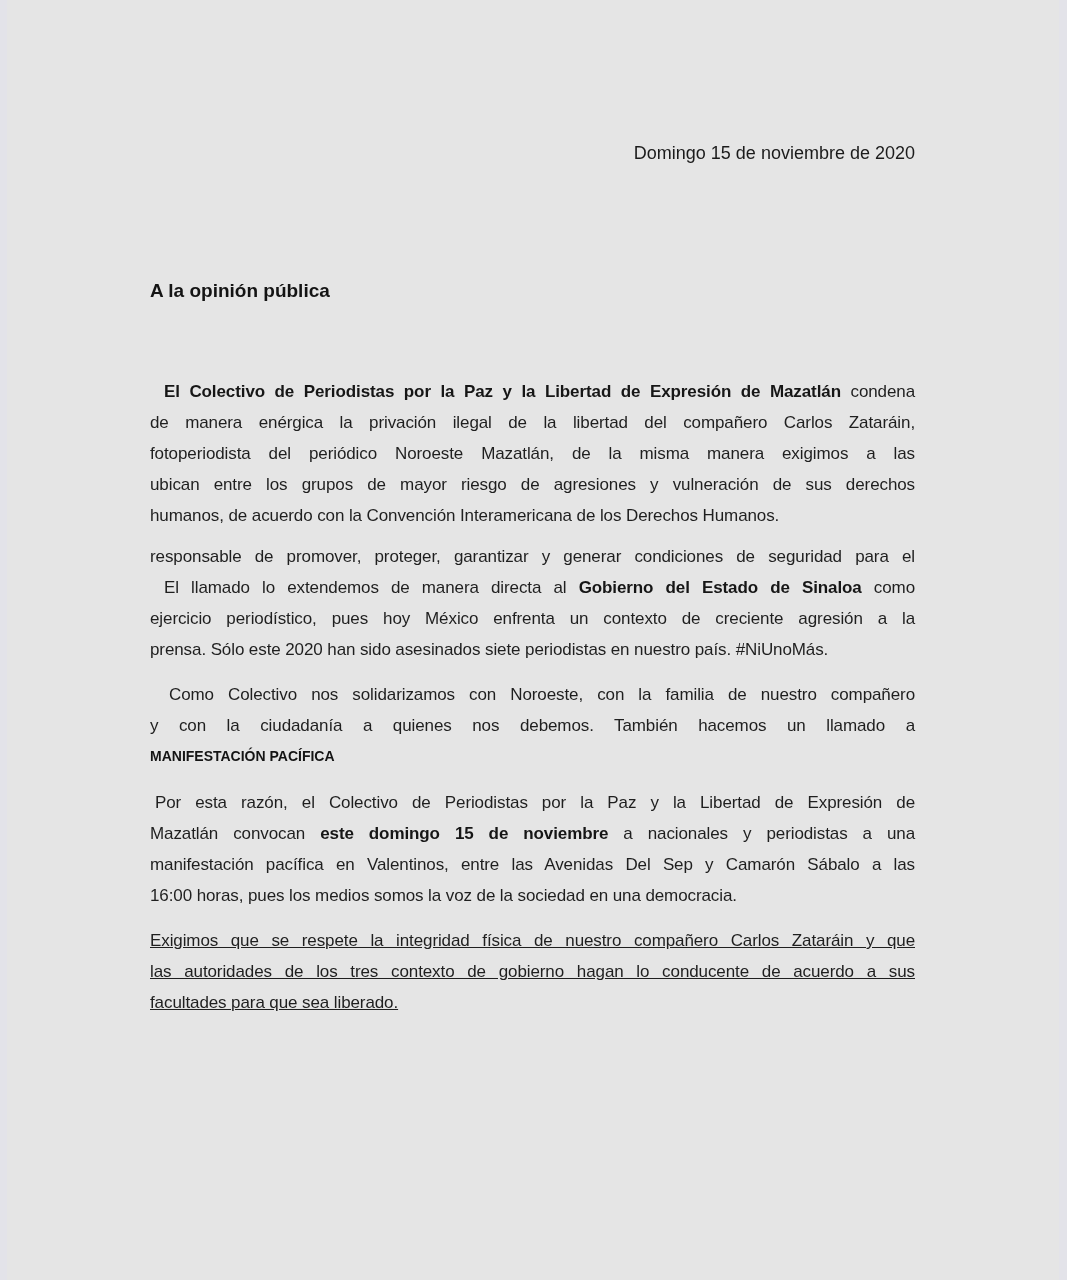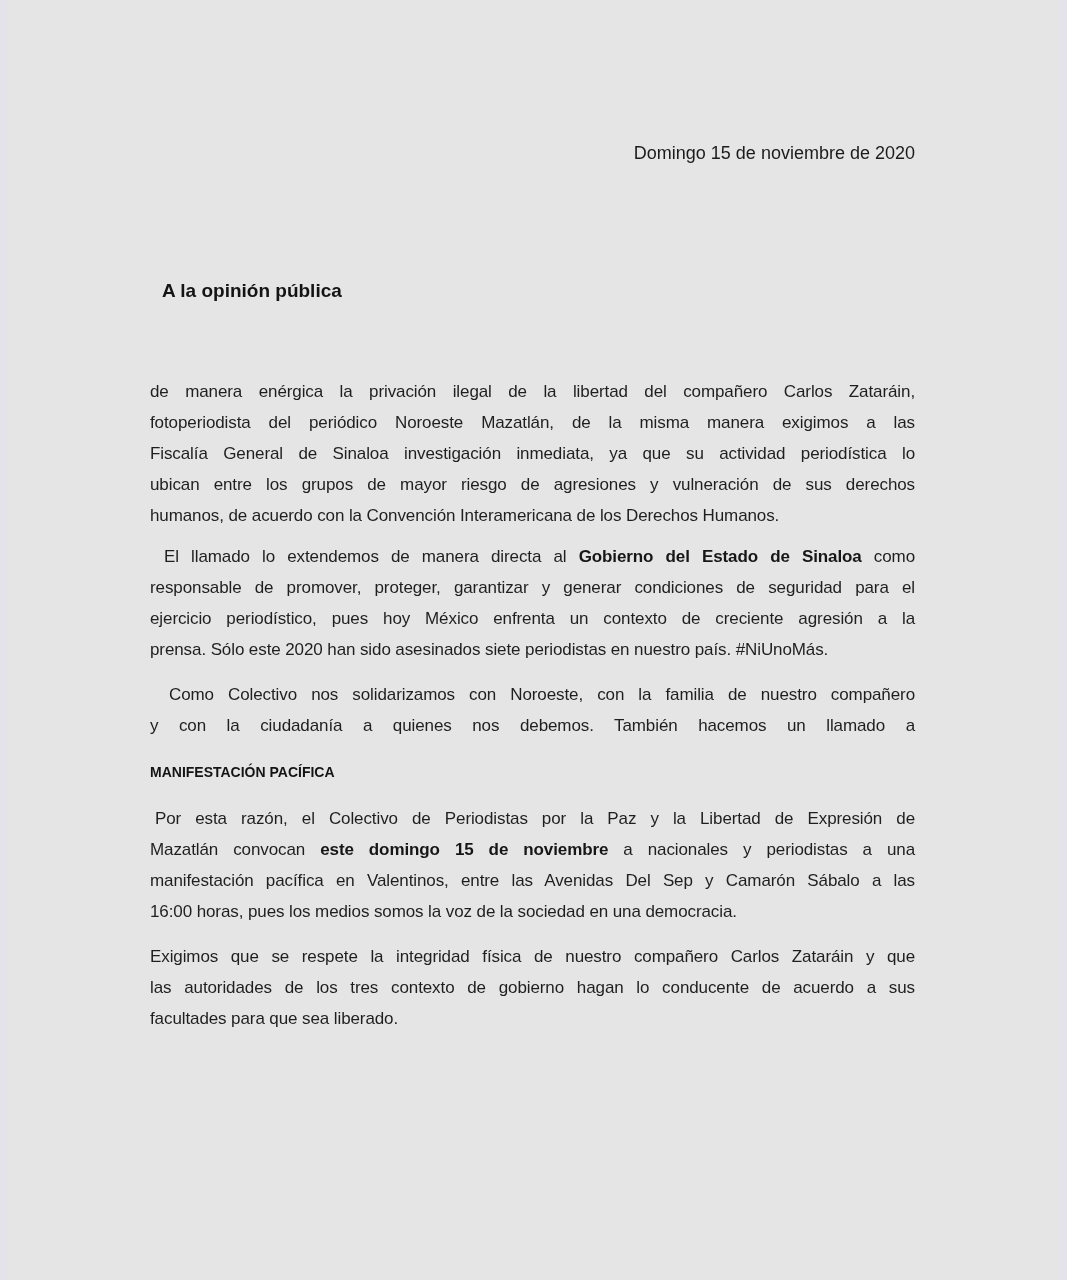--- a/index.html
+++ b/index.html
@@ -30,35 +30,35 @@
 
   .date {
     margin: 0;
     text-align: right;
     font-size: 18px;
     line-height: 26px;
     color: #1b1b1b;
   }
 
   .salutation {
-    margin: 112px 0 72px 12px;
+    margin: 112px 0 72px 0;
     font-size: 19px;
     line-height: 26px;
     font-weight: 700;
     color: #141414;
   }
 
   .para {
     margin: 0 0 10px 0;
     font-size: 17px;
     letter-spacing: -0.1px;
   }
   .para.mb14 { margin-bottom: 14px; }
-  .para.mb2  { margin-bottom: 18px; }
-  .para.mb0  { margin-bottom: 0; }
+  .para.mb2  { margin-bottom: 2px; }
+  .para.mb0  { margin-bottom: 0; text-decoration: underline; }
 
   .line {
     line-height: 31px;
     text-align: justify;
     -moz-text-align-last: justify;
     text-align-last: justify;
   }
   .line.last {
     -moz-text-align-last: left;
     text-align-last: left;
@@ -83,30 +83,30 @@
 <div class="page">
   <div class="edge-strip left"></div>
   <div class="edge-strip right"></div>
 
   <div class="content">
     <p class="date">Domingo 15 de noviembre de 2020</p>
 
     <h1 class="salutation">A la opinión pública</h1>
 
     <div class="para ind14">
+        <div class="line first"><strong>El Colectivo de Periodistas por la Paz y la Libertad de Expresión de Mazatlán</strong><span> condena</span></div>
         <div class="line"><span>de manera enérgica la privación ilegal de la libertad del compañero Carlos Zataráin,</span></div>
         <div class="line"><span>fotoperiodista del periódico Noroeste Mazatlán, de la misma manera exigimos a las</span></div>
-        <div class="line"><span>Fiscalía General de Sinaloa investigación inmediata, ya que su actividad periodística lo</span></div>
         <div class="line"><span>ubican entre los grupos de mayor riesgo de agresiones y vulneración de sus derechos</span></div>
         <div class="line last"><span>humanos, de acuerdo con la Convención Interamericana de los Derechos Humanos.</span></div>
       </div>
 
     <div class="para ind14 mb14">
+        <div class="line"><span>responsable de promover, proteger, garantizar y generar condiciones de seguridad para el</span></div>
         <div class="line first"><span>El llamado lo extendemos de manera directa al </span><strong>Gobierno del Estado de Sinaloa</strong><span> como</span></div>
-        <div class="line"><span>responsable de promover, proteger, garantizar y generar condiciones de seguridad para el</span></div>
         <div class="line"><span>ejercicio periodístico, pues hoy México enfrenta un contexto de creciente agresión a la</span></div>
         <div class="line last"><span>prensa. Sólo este 2020 han sido asesinados siete periodistas en nuestro país. #NiUnoMás.</span></div>
       </div>
 
     <div class="para ind19 mb2">
         <div class="line first"><span>Como Colectivo nos solidarizamos con Noroeste, con la familia de nuestro compañero</span></div>
         <div class="line"><span>y con la ciudadanía a quienes nos debemos. También hacemos un llamado a</span></div>
       </div>
 
     <h2 class="section-heading">MANIFESTACIÓN PACÍFICA</h2>

